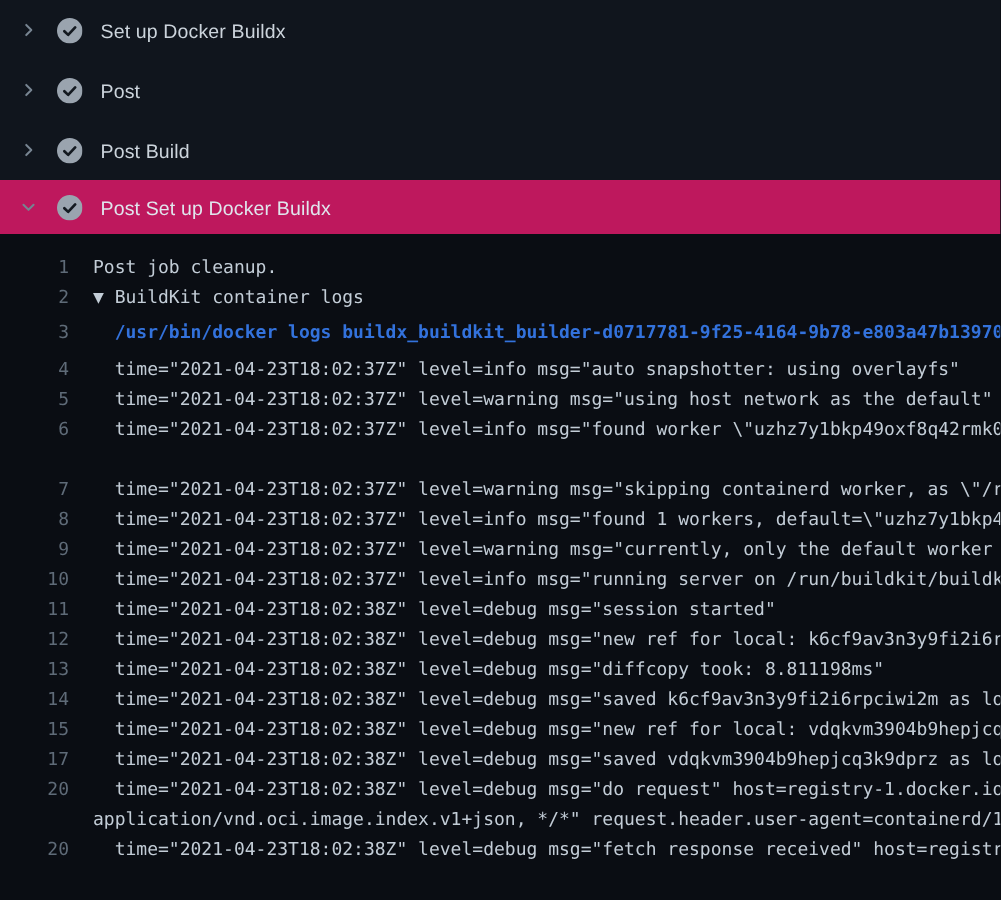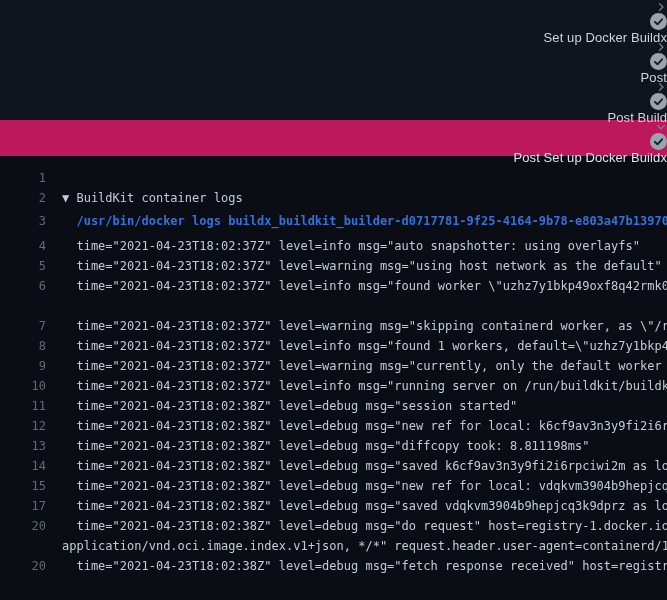--- a/index.html
+++ b/index.html
@@ -7,24 +7,23 @@
     width: 667px; height: 600px;
     overflow: hidden;
     background: #0a0d13;
     font-family: "Liberation Sans", sans-serif;
     -webkit-font-smoothing: antialiased;
   }
 
   
   .steps { background: #10151d; }
   .step-row {
-    display: flex; align-items: flex-end;
-    height: 40px; padding-left: 24px;
+    display: flex; align-items: center;
+    height: 40px; padding-left: 12px;
     cursor: pointer;
-    flex-direction: column;
   }
   .step-row.expanded { height: 36px; background: #be185d; }
   .chev { width: 13px; height: 13px; flex: none; display: flex; align-items: center; justify-content: center; }
   .check { width: 17px; height: 17px; flex: none; margin-left: 13px; }
   .step-label {
     margin-left: 12px;
     font-size: 13px; color: #ccd4dc; letter-spacing: 0.1px;
   }
   .step-row.expanded .step-label { color: #e0e6ed; }
 
@@ -120,20 +119,21 @@
         </svg>
     </span>
     <span class="step-label">Post Set up Docker Buildx</span>
   </div>
 
 </div>
 
 <div class="log">
     <div class="log-row plain">
       <span class="ln">1</span>
+      <pre class="lt">Post job cleanup.</pre>
     </div>
     <div class="log-row group">
       <span class="ln">2</span>
       <pre class="lt">▼ BuildKit container logs</pre>
     </div>
     <div class="log-row command">
       <span class="ln">3</span>
       <pre class="lt">  /usr/bin/docker logs buildx_buildkit_builder-d0717781-9f25-4164-9b78-e803a47b13970</pre>
     </div>
     <div class="log-row plain">

